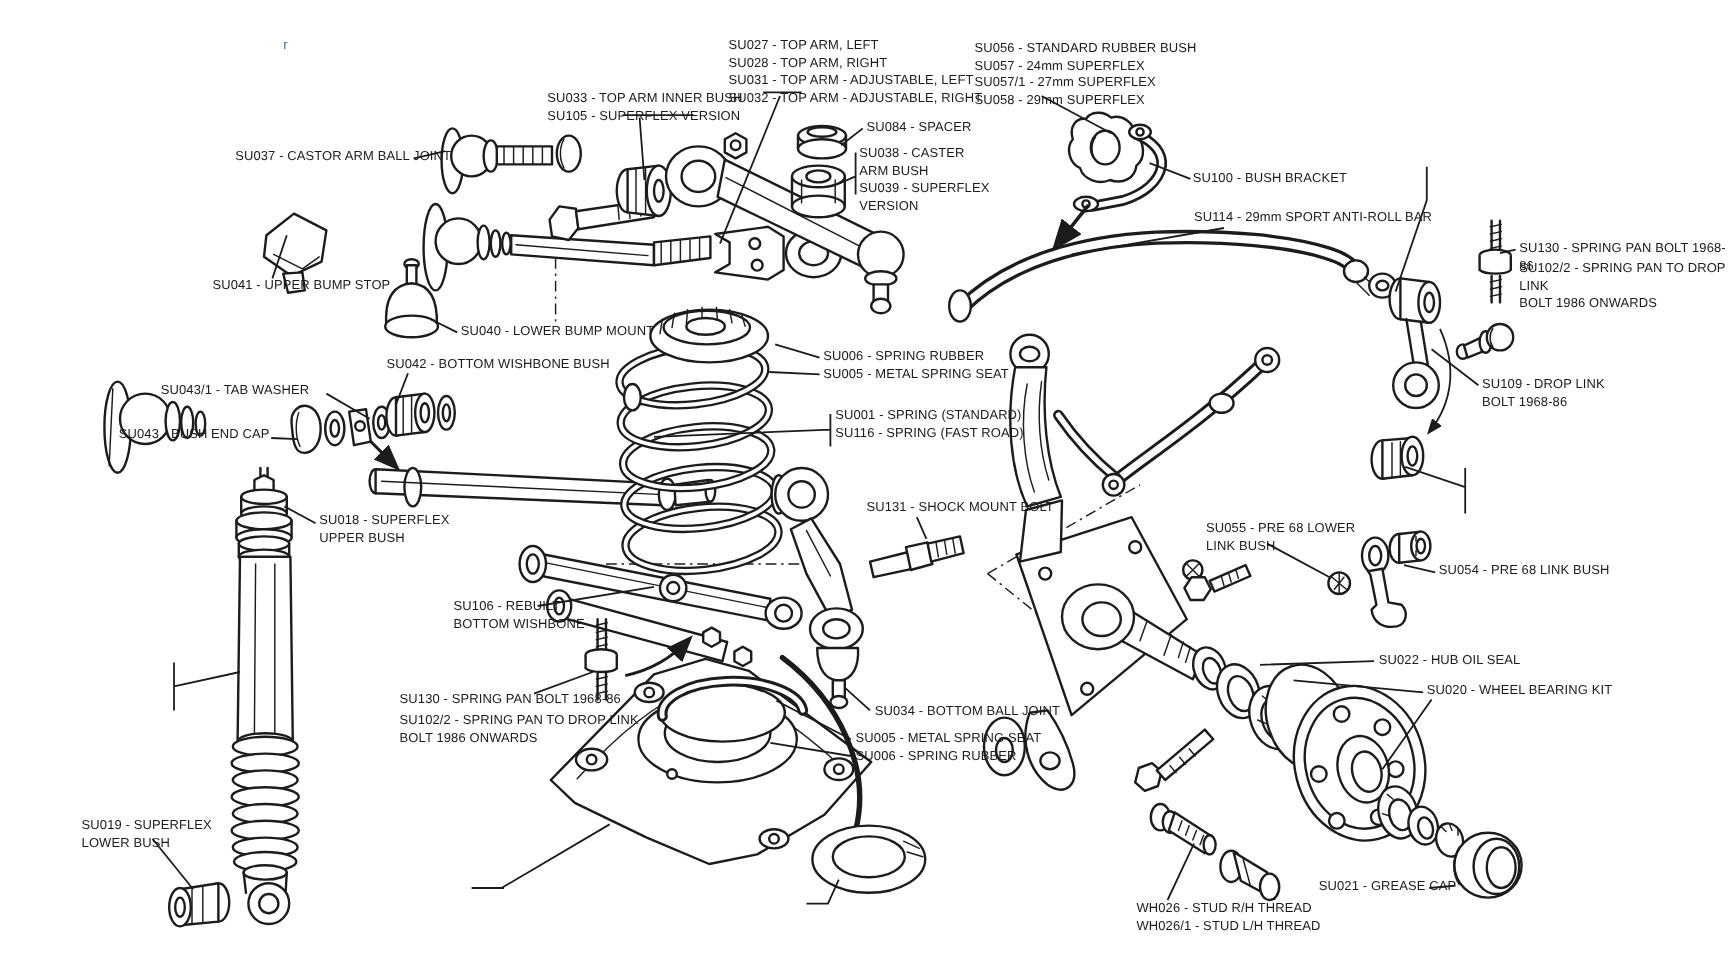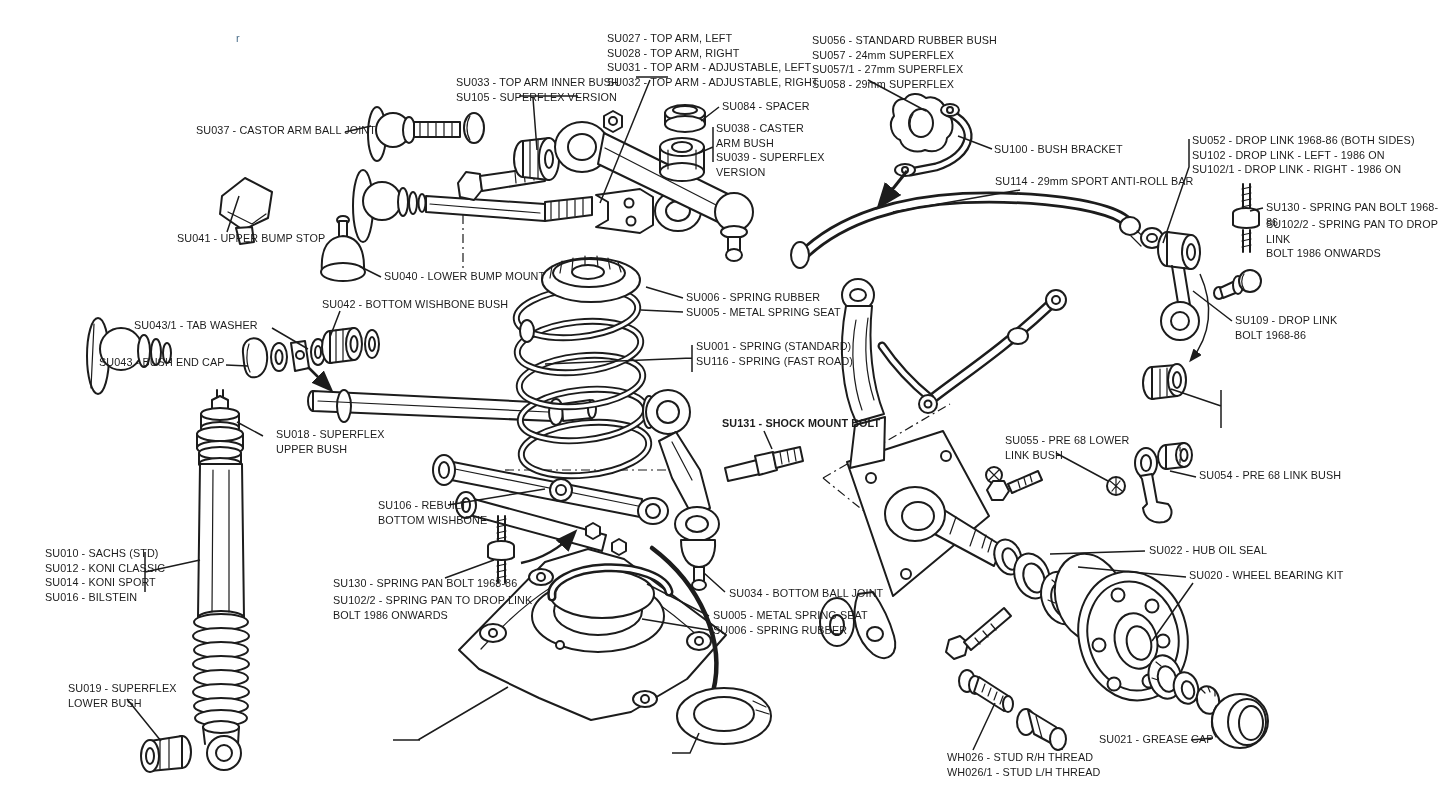--- a/index.html
+++ b/index.html
@@ -1,21 +1,21 @@
 <!DOCTYPE html>
 <html><head>
 <meta charset="utf-8">
 <style>
   html,body{margin:0;padding:0;background:#e8e8e8;}
   #page{position:relative;width:1445px;height:802px;background:#ffffff;overflow:hidden;
         font-family:"Liberation Sans",sans-serif;}
   #art{position:absolute;left:0;top:0;}
   .lbl{position:absolute;white-space:pre-line;font:10.8px/14.5px "Liberation Sans",sans-serif;
        color:#1c1c1c;letter-spacing:.1px;}
-  .lbl.b{font-weight:bold;}
+  .lbl.b{font-weight:normal;}
   .lbl.stray{color:#4a6e8a;font-size:11px;}
   
   .ln{stroke:#1c1c1c;stroke-width:2;fill:none;stroke-linecap:round;stroke-linejoin:round;}
   .thin{stroke-width:1.2;}
   .fw{fill:#ffffff;stroke:#1c1c1c;stroke-width:2;stroke-linejoin:round;}
   .leader{stroke:#1c1c1c;stroke-width:1.5;fill:none;}
   .dash{stroke:#1c1c1c;stroke-width:1.2;fill:none;stroke-dasharray:9 4 2 4;}
   .coil{fill:none;stroke:#1c1c1c;stroke-width:7;}
   .coilin{fill:none;stroke:#ffffff;stroke-width:3.2;}
   .arm12{stroke:#1c1c1c;stroke-width:12;fill:none;stroke-linecap:round;}
@@ -465,50 +465,43 @@
 <div class="lbl" style="left:716px;top:121px">SU038 - CASTER
 ARM BUSH
 SU039 - SUPERFLEX
 VERSION</div>
 <div class="lbl" style="left:812px;top:33px">SU056 - STANDARD RUBBER BUSH
 SU057 - 24mm SUPERFLEX
 SU057/1 - 27mm SUPERFLEX
 SU058 - 29mm SUPERFLEX</div>
 <div class="lbl" style="left:994px;top:142px">SU100 - BUSH BRACKET</div>
 <div class="lbl" style="left:995px;top:174px">SU114 - 29mm SPORT ANTI-ROLL BAR</div>
-<div class="lbl" style="left:1192px;top:133px">SU052 - DROP LINK 1968-86 (BOTH SIDES)
-SU102 - DROP LINK - LEFT - 1986 ON
-SU102/1 - DROP LINK - RIGHT - 1986 ON</div>
 <div class="lbl" style="left:1266px;top:200px">SU130 - SPRING PAN BOLT 1968-86</div>
 <div class="lbl" style="left:1266px;top:217px">SU102/2 - SPRING PAN TO DROP LINK
 BOLT 1986 ONWARDS</div>
 <div class="lbl" style="left:196px;top:123px">SU037 - CASTOR ARM BALL JOINT</div>
 <div class="lbl" style="left:177px;top:231px">SU041 - UPPER BUMP STOP</div>
 <div class="lbl" style="left:384px;top:269px">SU040 - LOWER BUMP MOUNT</div>
 <div class="lbl" style="left:322px;top:297px">SU042 - BOTTOM WISHBONE BUSH</div>
 <div class="lbl" style="left:134px;top:318px">SU043/1 - TAB WASHER</div>
 <div class="lbl" style="left:99px;top:355px">SU043 - BUSH END CAP</div>
 <div class="lbl" style="left:686px;top:290px">SU006 - SPRING RUBBER
 SU005 - METAL SPRING SEAT</div>
 <div class="lbl" style="left:696px;top:339px">SU001 - SPRING (STANDARD)
 SU116 - SPRING (FAST ROAD)</div>
-<div class="lbl" style="left:276px;top:427px">SU018 - SUPERFLEX
+<div class="lbl" style="left:266px;top:427px">SU018 - SUPERFLEX
 UPPER BUSH</div>
 <div class="lbl b" style="left:722px;top:416px">SU131 - SHOCK MOUNT BOLT</div>
 <div class="lbl" style="left:1235px;top:313px">SU109 - DROP LINK
 BOLT 1968-86</div>
 <div class="lbl" style="left:1005px;top:433px">SU055 - PRE 68 LOWER
 LINK BUSH</div>
 <div class="lbl" style="left:1199px;top:468px">SU054 - PRE 68 LINK BUSH</div>
 <div class="lbl" style="left:378px;top:498px">SU106 - REBUILT
 BOTTOM WISHBONE</div>
-<div class="lbl" style="left:45px;top:546px">SU010 - SACHS (STD)
-SU012 - KONI CLASSIC
-SU014 - KONI SPORT
-SU016 - BILSTEIN</div>
 <div class="lbl" style="left:333px;top:576px">SU130 - SPRING PAN BOLT 1968-86</div>
 <div class="lbl" style="left:333px;top:593px">SU102/2 - SPRING PAN TO DROP LINK
 BOLT 1986 ONWARDS</div>
 <div class="lbl" style="left:729px;top:586px">SU034 - BOTTOM BALL JOINT</div>
 <div class="lbl" style="left:713px;top:608px">SU005 - METAL SPRING SEAT
 SU006 - SPRING RUBBER</div>
 <div class="lbl" style="left:1149px;top:543px">SU022 - HUB OIL SEAL</div>
 <div class="lbl" style="left:1189px;top:568px">SU020 - WHEEL BEARING KIT</div>
 <div class="lbl" style="left:68px;top:681px">SU019 - SUPERFLEX
 LOWER BUSH</div>

